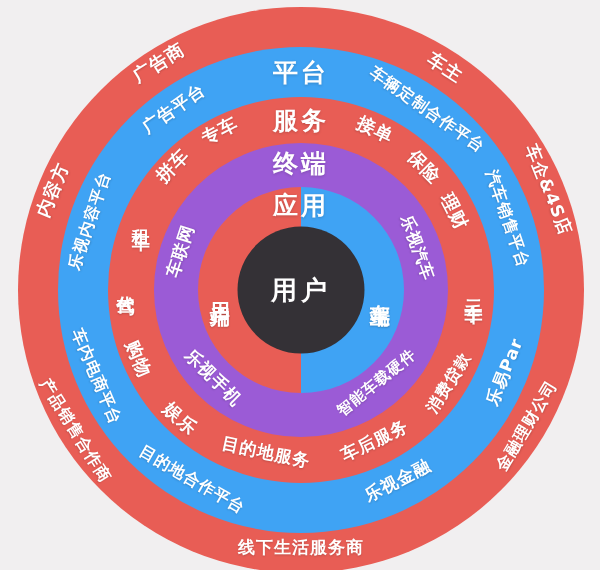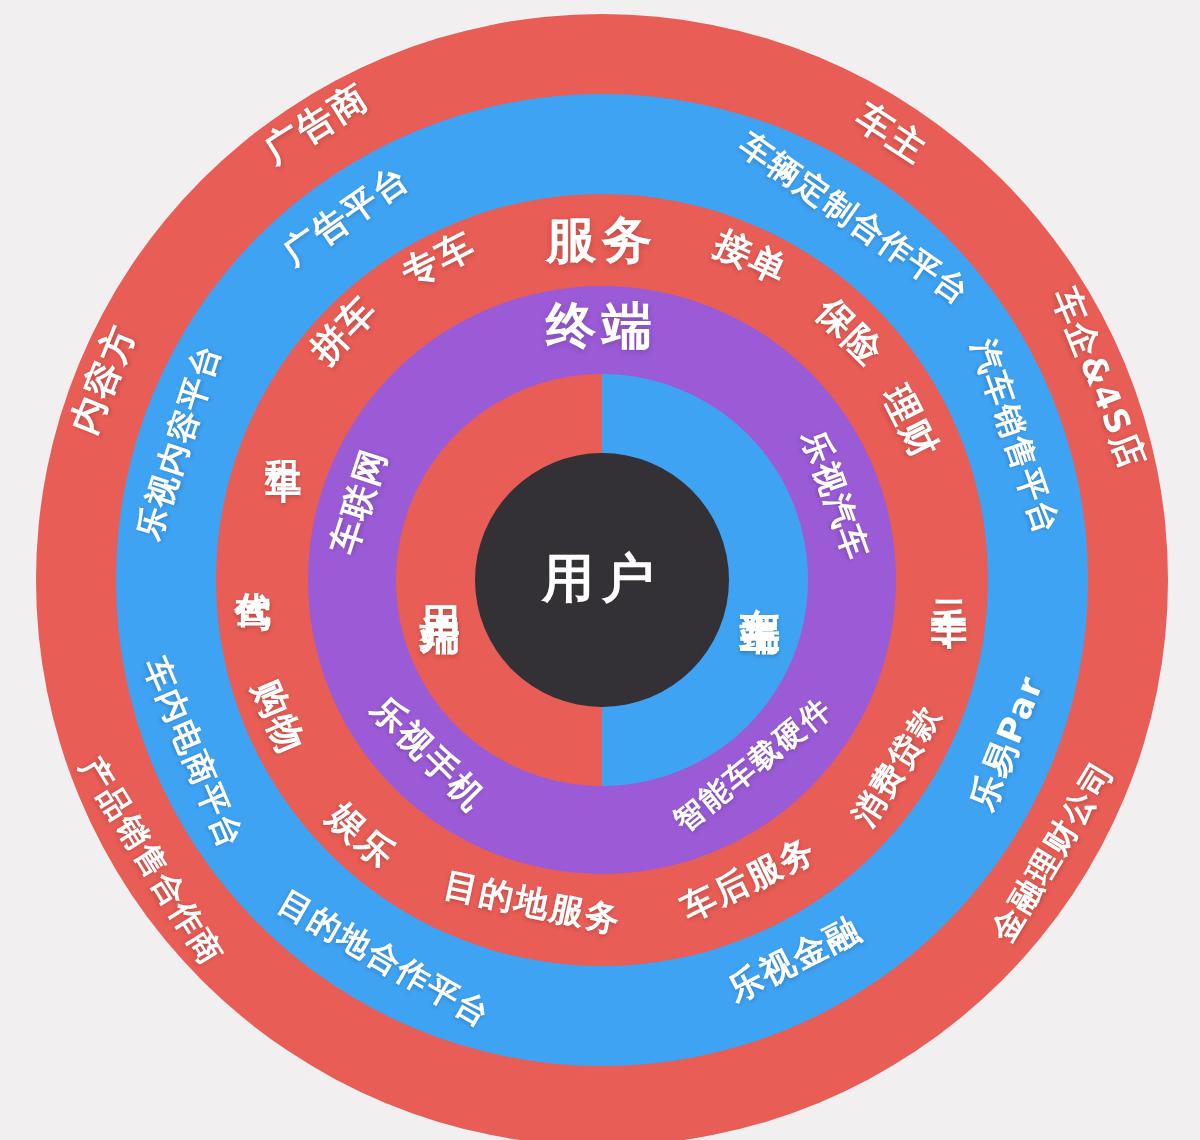--- a/index.html
+++ b/index.html
@@ -56,22 +56,24 @@
 <body>
 
 <div class="stage" id="stage">
     <div class="ring" style="left: 301px; top: 290px; width: 566px; height: 566px; background: rgb(232, 93, 85);"></div>
     <div class="ring" style="left: 301px; top: 290px; width: 486px; height: 486px; background: rgb(63, 163, 244);"></div>
     <div class="ring" style="left: 301px; top: 290px; width: 386px; height: 386px; background: rgb(232, 93, 85);"></div>
     <div class="ring" style="left: 301px; top: 290px; width: 294px; height: 294px; background: rgb(155, 91, 214);"></div>
     <div class="ring" style="left: 301px; top: 290px; width: 206px; height: 206px; background: linear-gradient(90deg, rgb(232, 93, 85) 0px, rgb(232, 93, 85) 50%, rgb(63, 163, 244) 50%, rgb(63, 163, 244) 100%);"></div>
     <div class="ring" style="left: 301px; top: 290px; width: 127px; height: 127px; background: rgb(52, 49, 54);"></div>
     <div class="center-label" style="left: 301px; top: 290px; font-size: 26px;">用户</div>
+    <div class="ring-name" style="left: 301px; top: 72px; font-size: 25px;">平台</div>
     <div class="ring-name" style="left: 301px; top: 120px; font-size: 25px;">服务</div>
     <div class="ring-name" style="left: 301px; top: 163px; font-size: 25px;">终端</div>
+    <div class="ring-name" style="left: 301px; top: 205px; font-size: 25px;">应用</div>
     <div class="seg-label upright" style="left: 220px; top: 290px; font-size: 20px; transform: translate(-50%, -50%);">用户端</div>
     <div class="seg-label upright" style="left: 380px; top: 290px; font-size: 20px; transform: translate(-50%, -50%);">车主端</div>
     <div class="seg-label" style="left: 181.167px; top: 251.064px; font-size: 17px; transform: translate(-50%, -50%) rotate(-72deg);">车联网</div>
     <div class="seg-label" style="left: 213.319px; top: 377.681px; font-size: 17px; transform: translate(-50%, -50%) rotate(45deg);">乐视手机</div>
     <div class="seg-label" style="left: 376.518px; top: 383.258px; font-size: 15px; transform: translate(-50%, -50%) rotate(-39deg);">智能车载硬件</div>
     <div class="seg-label" style="left: 416.582px; top: 247.932px; font-size: 16px; transform: translate(-50%, -50%) rotate(70deg);">乐视汽车</div>
     <div class="seg-label" style="left: 220.19px; top: 131.401px; font-size: 18px; transform: translate(-50%, -50%) rotate(-27deg);">专车</div>
     <div class="seg-label" style="left: 172.958px; top: 166.351px; font-size: 18px; transform: translate(-50%, -50%) rotate(-46deg);">拼车</div>
     <div class="seg-label upright" style="left: 140.216px; top: 218.414px; font-size: 18px; transform: translate(-50%, -50%);">租车</div>
     <div class="seg-label upright" style="left: 125.107px; top: 283.858px; font-size: 18px; transform: translate(-50%, -50%);">代驾</div>
@@ -88,16 +90,17 @@
     <div class="seg-label" style="left: 89.8655px; top: 221.398px; font-size: 16px; transform: translate(-50%, -50%) rotate(-72deg);">乐视内容平台</div>
     <div class="seg-label" style="left: 95.7274px; top: 377.133px; font-size: 16px; transform: translate(-50%, -50%) rotate(67deg);">车内电商平台</div>
     <div class="seg-label" style="left: 191.5px; top: 479.66px; font-size: 16px; transform: translate(-50%, -50%) rotate(30deg);">目的地合作平台</div>
     <div class="seg-label" style="left: 398.154px; top: 480.675px; font-size: 17px; transform: translate(-50%, -50%) rotate(-27deg);">乐视金融</div>
     <div class="seg-label" style="left: 504.98px; top: 372.413px; font-size: 17px; transform: translate(-50%, -50%) rotate(-68deg);">乐易Par</div>
     <div class="seg-label" style="left: 507.123px; top: 219.026px; font-size: 16px; transform: translate(-50%, -50%) rotate(71deg);">汽车销售平台</div>
     <div class="seg-label" style="left: 427.187px; top: 109.787px; font-size: 16px; transform: translate(-50%, -50%) rotate(35deg);">车辆定制合作平台</div>
     <div class="seg-label" style="left: 158.982px; top: 62.7231px; font-size: 18px; transform: translate(-50%, -50%) rotate(-32deg);">广告商</div>
     <div class="seg-label" style="left: 52.5147px; top: 189.605px; font-size: 18px; transform: translate(-50%, -50%) rotate(-68deg);">内容方</div>
     <div class="seg-label" style="left: 74.5712px; top: 431.488px; font-size: 16px; transform: translate(-50%, -50%) rotate(58deg);">产品销售合作商</div>
+    <div class="seg-label" style="left: 301px; top: 548px; font-size: 17px; transform: translate(-50%, -50%) rotate(0deg);">线下生活服务商</div>
     <div class="seg-label" style="left: 527.292px; top: 425.97px; font-size: 16px; transform: translate(-50%, -50%) rotate(-59deg);">金融理财公司</div>
     <div class="seg-label" style="left: 547.631px; top: 190.355px; font-size: 17px; transform: translate(-50%, -50%) rotate(68deg);">车企&amp;4S店</div>
     <div class="seg-label" style="left: 445.329px; top: 67.7523px; font-size: 18px; transform: translate(-50%, -50%) rotate(33deg);">车主</div>
   </div>
 
 </body></html>

